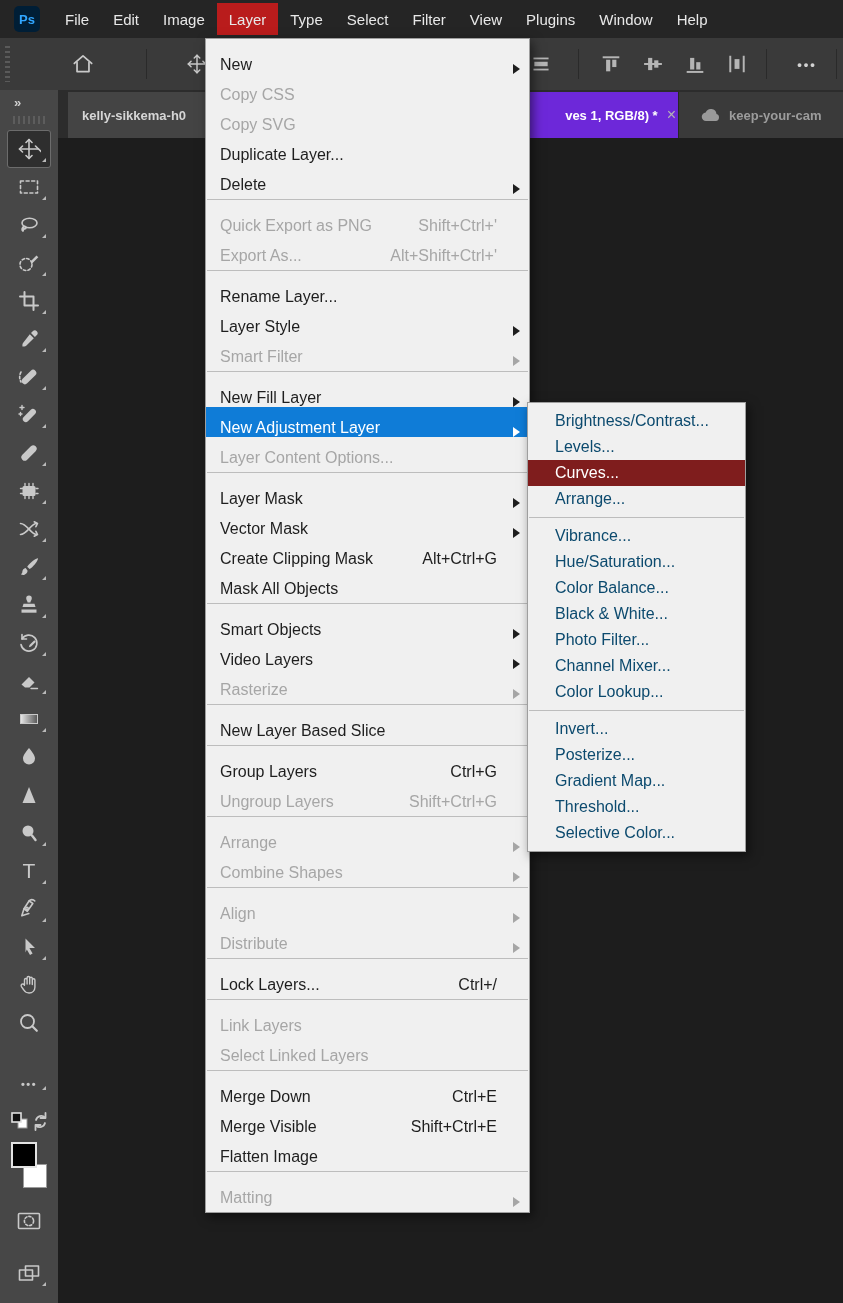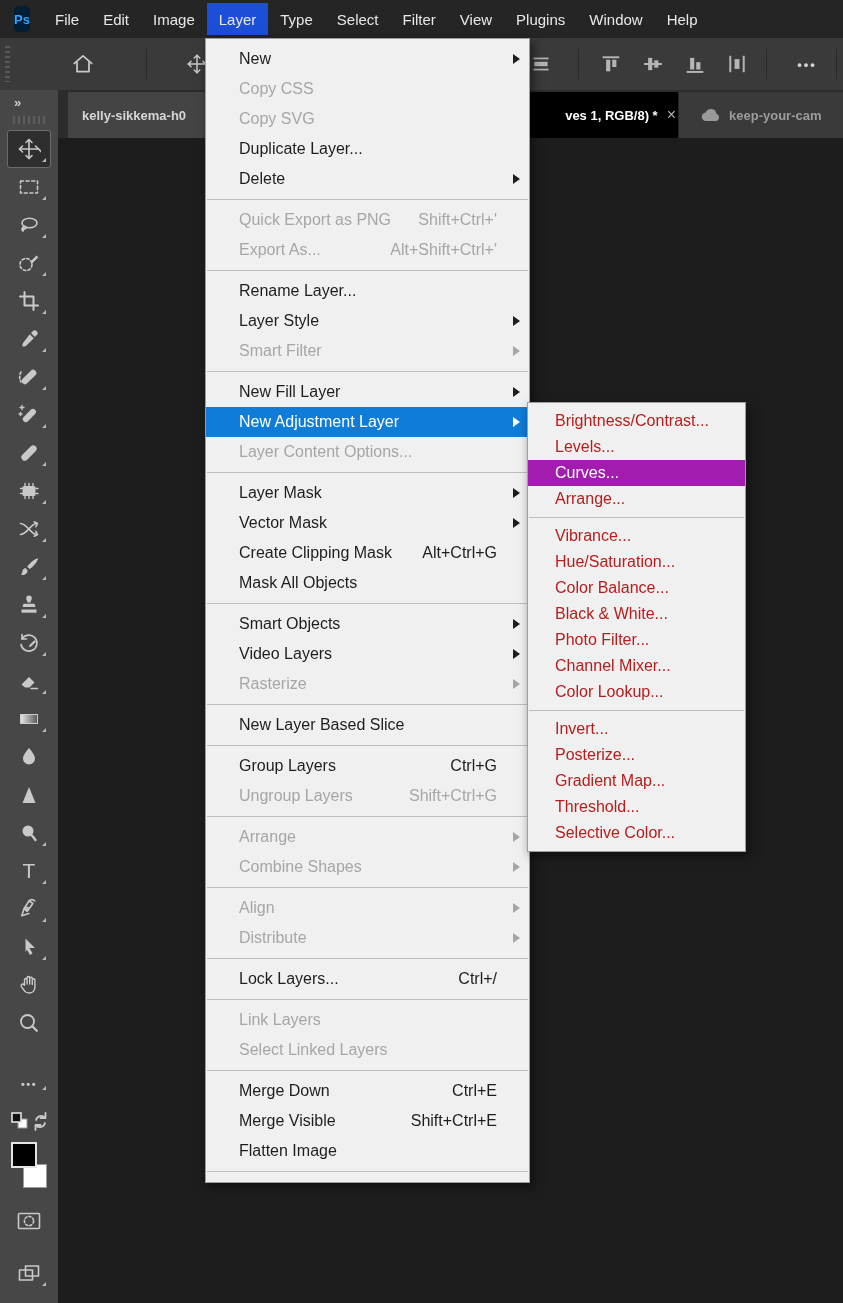--- a/index.html
+++ b/index.html
@@ -4,46 +4,46 @@
 <style>
   html,body{margin:0;padding:0}
   body{
     width:843px;height:1303px;position:relative;overflow:hidden;
     background:#1d1d1d;font-family:"Liberation Sans",sans-serif;
     -webkit-font-smoothing:antialiased;
   }
   
   .menubar{position:absolute;top:0;left:0;right:0;height:38px;background:#252525;
     display:flex;align-items:center;color:#e8e8e8;font-size:15px;z-index:5}
-  .ps-logo{width:16px;height:26px;margin:0 13px 0 14px;background:#001e36;color:#30a6ff;
+  .ps-logo{width:26px;height:26px;margin:0 13px 0 14px;background:#001e36;color:#30a6ff;
     border-radius:5px;display:flex;align-items:center;justify-content:center;
     font-size:13px;font-weight:700;flex:0 0 auto}
   .mb-item{padding:0 12px;height:32px;display:flex;align-items:center;cursor:default;white-space:nowrap}
-  .mb-item.active{background:#1d4ed8}
+  .mb-item.active{background:#b91c1c}
   
   .optionsbar{position:absolute;top:38px;left:0;right:0;height:52px;background:#3a3a3a;
     border-bottom:1px solid #232323;z-index:1}
   .ob-grip{position:absolute;left:5px;top:8px;width:5px;height:36px;
     background:repeating-linear-gradient(180deg,#5a5a5a 0 2px,transparent 2px 5px)}
   .ob-el{position:absolute;top:0;height:52px;display:flex;align-items:center;justify-content:center}
   .vd{position:absolute;top:11px;width:1px;height:30px;background:#2a2a2a}
   .ti{stroke:#c9c9c9;fill:none;stroke-width:1.6;stroke-linecap:round;stroke-linejoin:round}
   .fi{fill:#c9c9c9;stroke:none}
   .ai{stroke:#b5b5b5;fill:none;stroke-width:1.6;stroke-linecap:square}
   .afi{fill:#b5b5b5;stroke:none}
   .checkbox{width:17px;height:17px;background:#d6d6d6;border-radius:3px;
     display:flex;align-items:center;justify-content:center}
   .ob-label{color:#d8d8d8;font-size:14px}
   .more-dots{color:#d2d2d2;font-size:13px;letter-spacing:2px;font-weight:700}
   
   .tabbar{position:absolute;top:90px;left:58px;right:0;height:48px;background:#2c2c2c;z-index:1}
   .tab{position:absolute;top:2px;height:46px;display:flex;align-items:center;
     font-size:13px;font-weight:700;white-space:nowrap;overflow:hidden;cursor:default}
   .tab1{left:10px;width:330px;background:#444;color:#d6d6d6;padding-left:14px}
-  .tab2{left:472px;width:146px;background:#000000;color:#fff;justify-content:flex-end;padding-right:12px}
+  .tab2{left:472px;width:146px;background:#6d28d9;color:#fff;justify-content:flex-end;padding-right:12px}
   .tab2 .close{margin-left:9px;color:#b4b4b4;font-weight:400;font-size:16px;line-height:1}
   .tab3{left:620px;width:230px;background:#3a3a3a;color:#9c9c9c;padding-left:22px;border-left:1px solid #272727}
   .tab3 svg{margin-right:8px;flex:0 0 auto}
   
   .tools{position:absolute;top:90px;left:0;width:58px;bottom:0;background:#474747;z-index:2;
     display:flex;flex-direction:column;align-items:center}
   .tp-expander{align-self:flex-start;color:#cfcfcf;font-size:13px;font-weight:700;
     padding:5px 0 2px 14px;letter-spacing:1px}
   .tp-grip{width:32px;height:8px;margin:4px 0 6px 0;
     background:repeating-linear-gradient(90deg,#5d5d5d 0 2px,transparent 2px 5px)}
@@ -56,35 +56,35 @@
   .fgbg{position:relative;width:36px;height:46px;margin-top:6px}
   .fg-sw{position:absolute;left:0;top:0;width:22px;height:22px;background:#000;
     border:2px solid #e4e4e4;z-index:2}
   .bg-sw{position:absolute;right:0;bottom:0;width:22px;height:22px;background:#fff;
     border:1px solid #9a9a9a;z-index:1}
   .mt30{margin-top:30px}.mt10{margin-top:10px}.mt14{margin-top:14px}
   
   .menu{position:absolute;left:205px;top:38px;width:325px;background:#f0f0f0;
     border:1px solid #9e9e9e;box-shadow:3px 4px 10px rgba(0,0,0,.5);
     padding:5px 0;z-index:10;box-sizing:border-box}
-  .mi{height:30px;display:flex;align-items:center;padding:0 9px 0 33px;
+  .mi{height:30px;display:flex;align-items:flex-end;padding:0 9px 0 14px;
     font-size:16px;color:#1e1e1e;white-space:nowrap;cursor:default}
   .mi .sc{margin-left:auto;margin-right:23px}
   .mi .arr{margin-left:auto;width:0;height:0;flex:0 0 auto;
     border-left:7px solid currentColor;border-top:5px solid transparent;border-bottom:5px solid transparent}
   .mi.dis{color:#a6a6a6}
   .mi.hl{background:#0f7cd7;color:#fff}
   .msep{height:1px;background:#bdbdbd;margin:5px 1px}
   
   .submenu{position:absolute;left:527px;top:402px;width:219px;background:#f0f0f0;
     border:1px solid #9e9e9e;box-shadow:3px 4px 10px rgba(0,0,0,.5);
     padding:5px 0;z-index:11;box-sizing:border-box}
   .smi{height:26px;display:flex;align-items:center;padding:0 8px 0 27px;
-    font-size:16px;color:#b91c1c;white-space:nowrap;cursor:default}
-  .smi.hl{background:#a21caf;color:#fff}
+    font-size:16px;color:#0c4a6e;white-space:nowrap;cursor:default}
+  .smi.hl{background:#7f1d1d;color:#fff}
   .ssep{height:1px;background:#bdbdbd;margin:5px 1px}
   
   .canvas{position:absolute;left:58px;top:138px;right:0;bottom:0;background:#1d1d1d}
 </style>
 </head>
 <body>
 
 <div class="menubar">
   <div class="ps-logo">Ps</div>
   <div class="mb-item">File</div>
@@ -502,20 +502,24 @@
       <span class="sc">Ctrl+E</span>
     </div>
   <div class="mi">
       <span>Merge Visible</span>
       <span class="sc">Shift+Ctrl+E</span>
     </div>
   <div class="mi">
       <span>Flatten Image</span>
     </div>
   <div class="msep"></div>
+  <div class="mi dis">
+      <span>Matting</span>
+      <span class="arr"></span>
+    </div>
 </div>
 
 <div class="submenu">
   <div class="smi">
       <span>Brightness/Contrast...</span>
     </div>
   <div class="smi">
       <span>Levels...</span>
     </div>
   <div class="smi hl">

